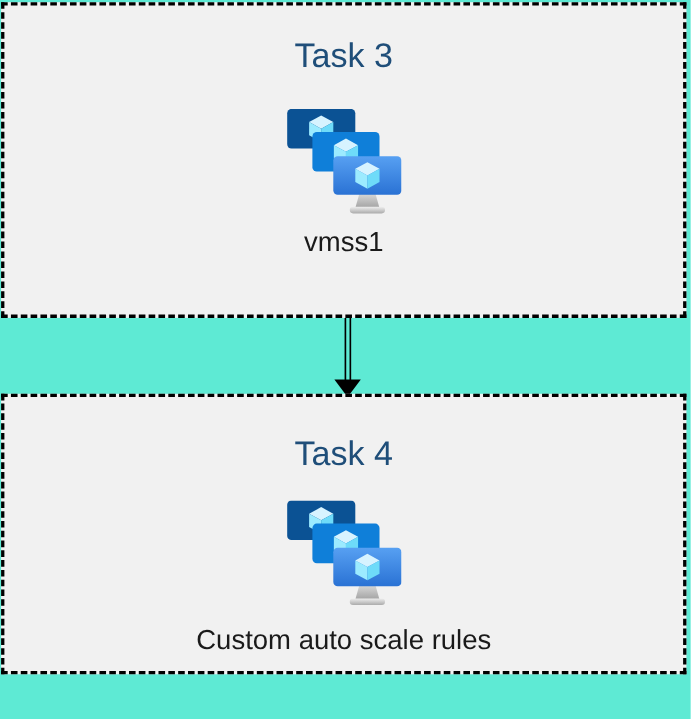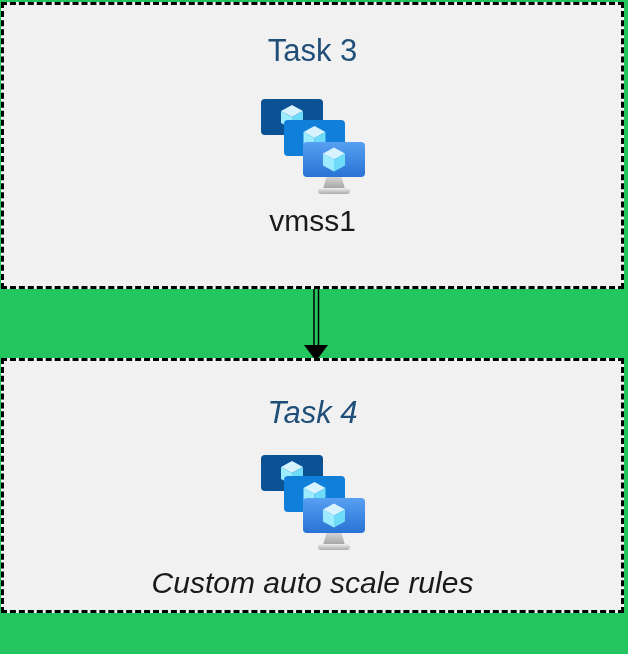--- a/index.html
+++ b/index.html
@@ -4,21 +4,21 @@
 <style>
   html, body {
     margin: 0;
     padding: 0;
     background: #ffffff;
   }
   .canvas {
     position: relative;
     width: 628px;
     height: 654px;
-    background: #22c55e;
+    background: #5eead4;
     font-family: "Liberation Sans", sans-serif;
     overflow: hidden;
   }
   .task-box {
     position: absolute;
     left: 1px;
     width: 623px;
     box-sizing: border-box;
     background: #f1f1f1;
     border: 3px dashed #000000;
@@ -26,40 +26,39 @@
     flex-direction: column;
     align-items: center;
   }
   .task-box.top {
     top: 2px;
     height: 287px;
   }
   .task-box.bottom {
     top: 358px;
     height: 255px;
-    font-style: italic;
   }
   .box-title {
     font-size: 31px;
     line-height: 36px;
     color: #1f4e79;
     white-space: nowrap;
   }
   .task-box.top .box-title { margin-top: 28px; }
   .task-box.bottom .box-title { margin-top: 34px; }
   .vmss-icon {
     display: block;
     width: 104px;
     height: 96px;
   }
   .task-box.top .vmss-icon { margin-top: 30px; }
   .task-box.bottom .vmss-icon { margin-top: 24px; }
   .box-caption {
     color: #1a1a1a;
-    font-size: 30px;
+    font-size: 25px;
     line-height: 37px;
     white-space: nowrap;
   }
   .task-box.top .box-caption { margin-top: 7px; }
   .task-box.bottom .box-caption { margin-top: 13px; }
   .arrow-svg {
     position: absolute;
     left: 303px;
     top: 289px;
     width: 26px;

